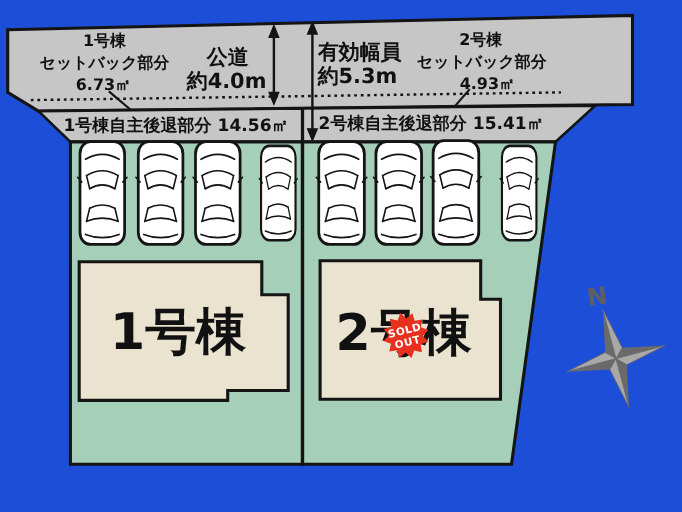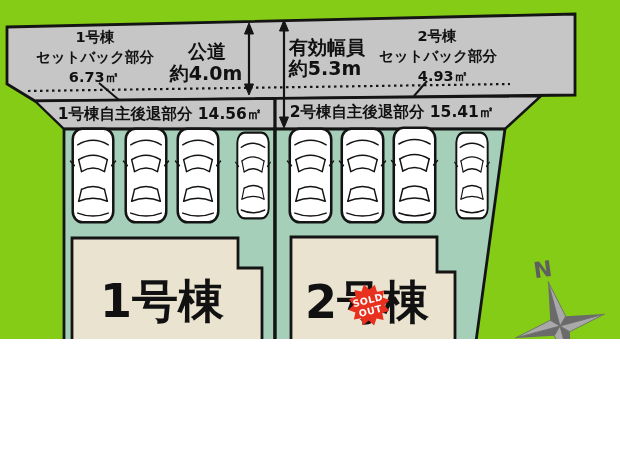--- a/index.html
+++ b/index.html
@@ -1,16 +1,16 @@
 <!DOCTYPE html>
 <html><head>
 <meta charset="utf-8">
 <style>
   html,body{margin:0;padding:0;background:#ffffff;}
-  .stage{width:620px;height:339px;position:relative;background:#84cc16;overflow:hidden;
+  .stage{width:620px;height:465px;position:relative;background:#1d4ed8;overflow:hidden;
          font-family:"DejaVu Sans",sans-serif;}
   svg{display:block;}
   text{font-family:"DejaVu Sans",sans-serif;fill:#111;}
   .lbl-s{font-size:14.5px;font-weight:bold;}
   .lbl-m{font-size:15.5px;font-weight:bold;}
   .lbl-l{font-size:19px;font-weight:bold;}
   .bldg-lbl{font-size:46px;font-weight:bold;}
   .badge-txt{font-size:9.5px;font-weight:bold;fill:#ffffff;letter-spacing:.5px;}
   .north-lbl{font-size:22px;font-weight:bold;fill:#5f5f5f;}
 </style>

